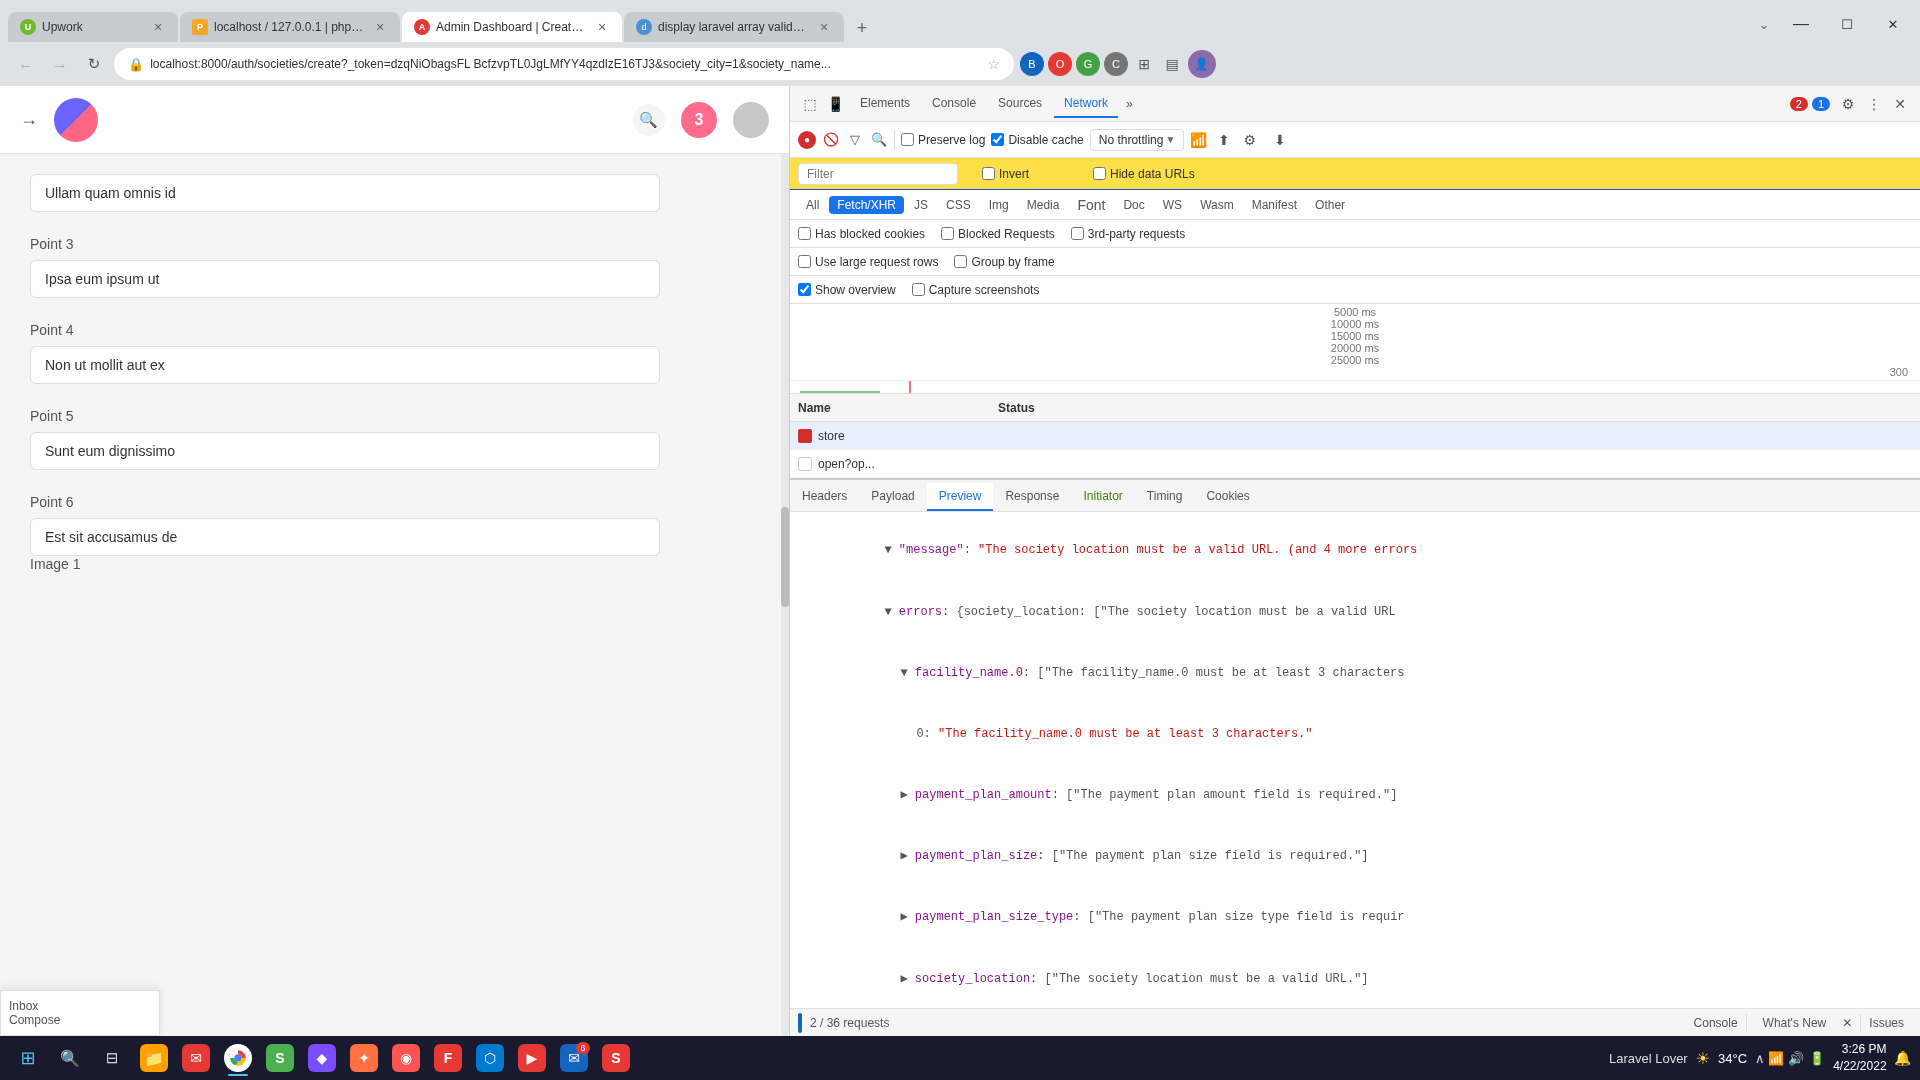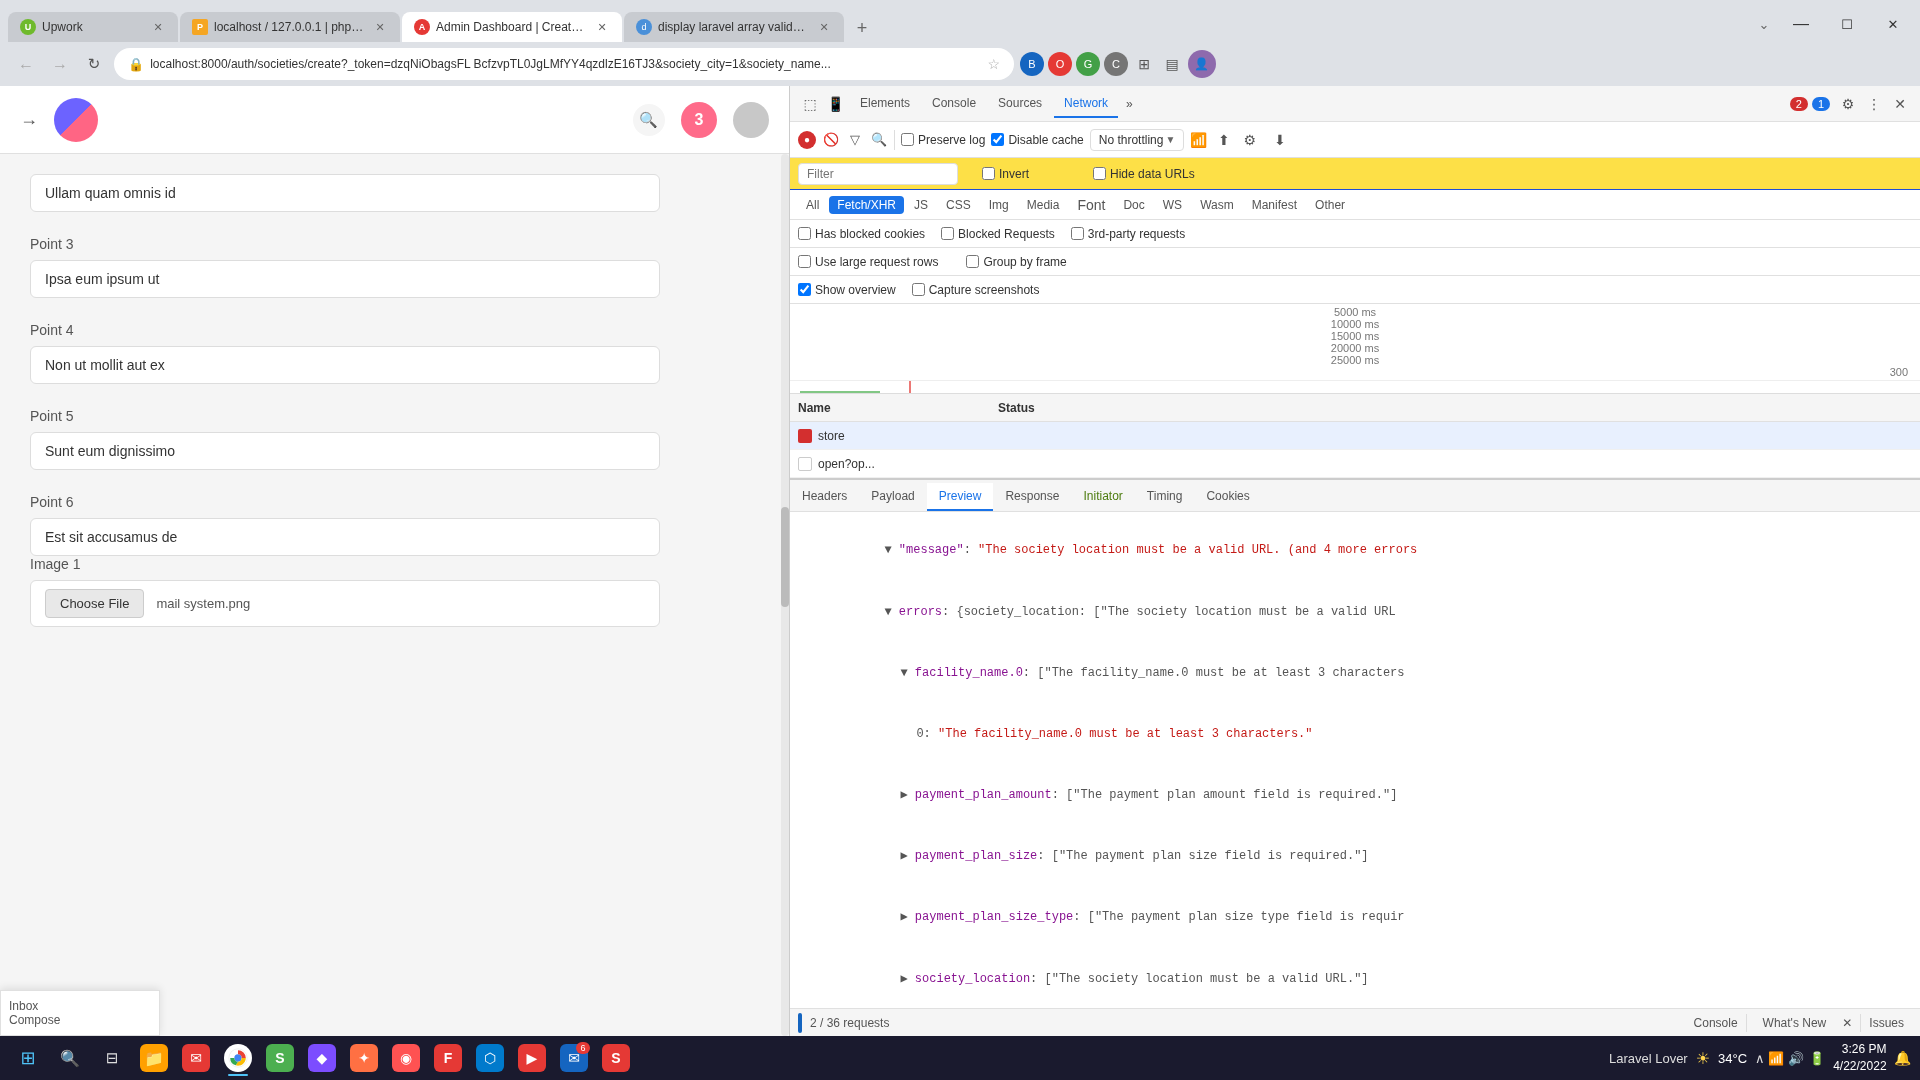--- a/index.html
+++ b/index.html
@@ -100,24 +100,20 @@
           <input type="text" style="width: 630px; padding: 10px 14px; border: 1px solid rgb(221, 221, 221); border-radius: 6px; font-size: 14px; background: rgb(255, 255, 255); color: rgb(51, 51, 51); outline: none;" value="Sunt eum dignissimo">
         </div>
 
         <div style="">
           <label style="font-size:14px;color:#555;margin-bottom:8px;display:block;">Point 6</label>
           <input type="text" style="width: 630px; padding: 10px 14px; border: 1px solid rgb(221, 221, 221); border-radius: 6px; font-size: 14px; background: rgb(255, 255, 255); color: rgb(51, 51, 51); outline: none;" value="Est sit accusamus de">
         </div>
 
         <div style="margin-bottom:24px;">
           <label style="font-size:14px;color:#555;margin-bottom:8px;display:block;">Image 1</label>
-          <div style="display:flex;align-items:center;gap:12px;padding:8px 14px;border:1px solid #ddd;border-radius:6px;background:#fff;width:630px;">
-            <button style="padding:6px 14px;background:#e8e8e8;border:1px solid #ccc;border-radius:4px;font-size:13px;cursor:pointer;color:#333;white-space:nowrap;">Choose File</button>
-            <span style="font-size:13px;color:#555;">mail system.png</span>
-          </div>
         </div>
 
       </div>
 
       <div style="width:8px;background:#e8e8e8;position:absolute;right:0;top:68px;bottom:0;border-radius:4px;">
         <div style="width:8px;background:#bbb;border-radius:4px;position:absolute;top:40%;height:100px;"></div>
       </div>
 
       <div style="position:absolute;bottom:0;left:0;width:160px;background:#fff;border:1px solid #e0e0e0;padding:8px;font-size:12px;box-shadow:0 -2px 8px rgba(0,0,0,0.1);">
         <div style="font-size:12px;color:#555;">Inbox</div>
@@ -204,21 +200,21 @@
         </label>
         <label style="display:flex;align-items:center;gap:4px;font-size:12px;color:#333;cursor:pointer;">
           <input type="checkbox" style="cursor: pointer;"> 3rd-party requests
         </label>
       </div>
 
       <div style="display:flex;align-items:center;padding:3px 8px;border-bottom:1px solid #e0e0e0;gap:16px;height:28px;background:#fff;">
         <label style="display:flex;align-items:center;gap:4px;font-size:12px;color:#333;cursor:pointer;">
           <input type="checkbox" style="cursor: pointer;"> Use large request rows
         </label>
-        <label style="display:flex;align-items:center;gap:4px;font-size:12px;color:#333;cursor:pointer;margin-left:12px;">
+        <label style="display:flex;align-items:center;gap:4px;font-size:12px;color:#333;cursor:pointer;">
           <input type="checkbox" style="cursor: pointer;"> Group by frame
         </label>
       </div>
 
       <div style="display:flex;align-items:center;padding:3px 8px;border-bottom:1px solid #e0e0e0;gap:16px;height:28px;background:#fff;">
         <label style="display:flex;align-items:center;gap:4px;font-size:12px;color:#333;cursor:pointer;">
           <input type="checkbox" checked="" style="cursor: pointer;"> Show overview
         </label>
         <label style="display:flex;align-items:center;gap:4px;font-size:12px;color:#333;cursor:pointer;">
           <input type="checkbox" style="cursor: pointer;"> Capture screenshots

